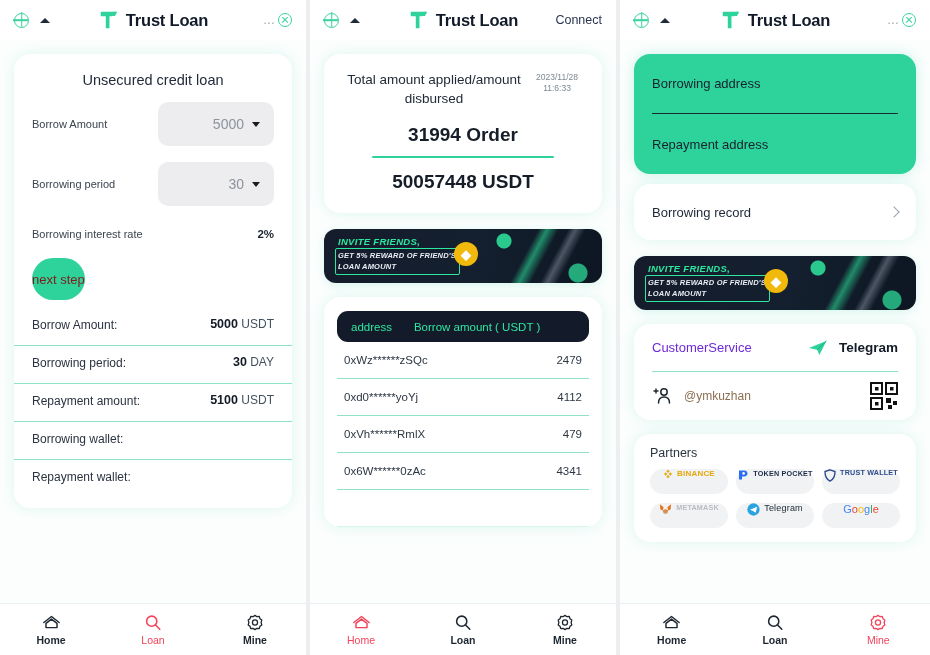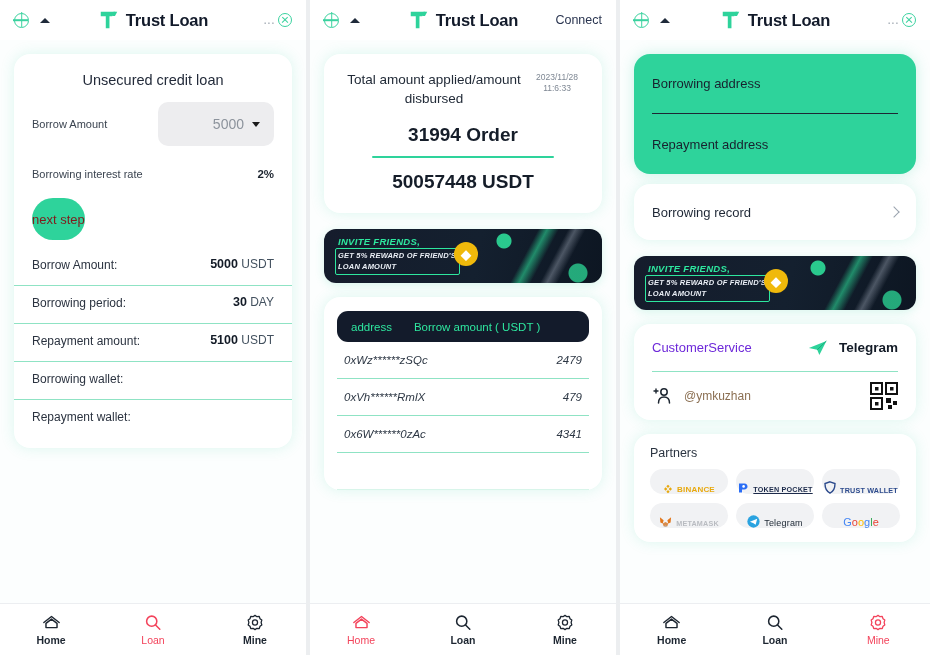--- a/index.html
+++ b/index.html
@@ -212,21 +212,20 @@
   .addr-head {
     background: #131b2b; border-radius: 11px;
     height: 31px; display: flex; align-items: center;
     padding: 0 14px; gap: 22px;
   }
   .addr-head span { font-size: 11.5px; color: #2ee79f; }
   .addr-row {
     display: flex; justify-content: space-between; align-items: center;
     height: 37px; padding: 0 7px;
     border-bottom: 1.3px solid #8fe3c4;
-    font-style: italic;
   }
   .addr-row span { font-size: 11.5px; color: #2d3744; }
   .addr-row .amt { color: #2d3744; }
 
   
   .green-card {
     background: #2ed39b; border-radius: 16px;
     margin-top: 14px; padding: 0 18px;
     box-shadow: 0 0 14px rgba(56,206,160,0.25);
   }
@@ -267,26 +266,26 @@
   .qr { margin-left: auto; }
 
   .partners-card { margin-top: 14px; padding: 12px 16px 14px; }
   .partners-title { font-size: 12.5px; color: #2b3441; padding-bottom: 9px; }
   .partner-grid {
     display: grid; grid-template-columns: repeat(3, 1fr);
     gap: 9px 8px;
   }
   .chip {
     height: 25px; background: #f1f2f4; border-radius: 13px;
-    display: flex; align-items: flex-end; justify-content: center;
+    display: flex; align-items: flex-start; justify-content: center;
     gap: 4px; cursor: pointer;
   }
   .chip-txt { font-size: 7.2px; font-weight: bold; letter-spacing: 0.2px; }
   .chip-txt.binance { color: #e8a80c; font-size: 8px; }
-  .chip-txt.tp { color: #1c2a4a; text-decoration: underline; }
+  .chip-txt.tp { color: #1c2a4a; }
   .chip-txt.tw { color: #2c4a8c; line-height: 7px; text-align: left; }
   .chip-txt.mm { color: #b9bcc1; }
   .chip-txt.tg { color: #1c2733; font-size: 9px; font-weight: normal; }
 
   
   .nav {
     flex: 0 0 52px; height: 52px;
     border-top: 1px solid #eceef1;
     background: #fff;
     display: flex; align-items: center;
@@ -327,20 +326,27 @@
         <div class="p1-title">Unsecured credit loan</div>
 
         <div class="form-row">
           <span class="form-label">Borrow Amount</span>
           <div class="select-box">
             <span class="select-val">5000</span>
             <span class="sel-caret"></span>
           </div>
         </div>
 
+        <div class="form-row">
+          <span class="form-label">Borrowing period</span>
+          <div class="select-box">
+            <span class="select-val">30</span>
+            <span class="sel-caret"></span>
+          </div>
+        </div>
 
         <div class="form-row" style="padding-top:14px;padding-bottom:4px;">
           <span class="form-label">Borrowing interest rate</span>
           <span class="rate-val">2%</span>
         </div>
 
         <button class="next-btn">next step</button>
 
         <div>
           <div class="sum-row">
@@ -436,20 +442,24 @@
       </div>
 
       <div class="card addr-card">
         <div class="addr-head">
           <span>address</span>
           <span>Borrow amount ( USDT )</span>
         </div>
         <div class="addr-row">
           <span>0xWz******zSQc</span>
           <span class="amt">2479</span>
+        </div>
+        <div class="addr-row">
+          <span>0xd0******yoYj</span>
+          <span class="amt">4112</span>
         </div>
         <div class="addr-row">
           <span>0xVh******RmlX</span>
           <span class="amt">479</span>
         </div>
         <div class="addr-row">
           <span>0x6W******0zAc</span>
           <span class="amt">4341</span>
         </div>
         <div class="addr-row" style="opacity:0.35;"></div>

